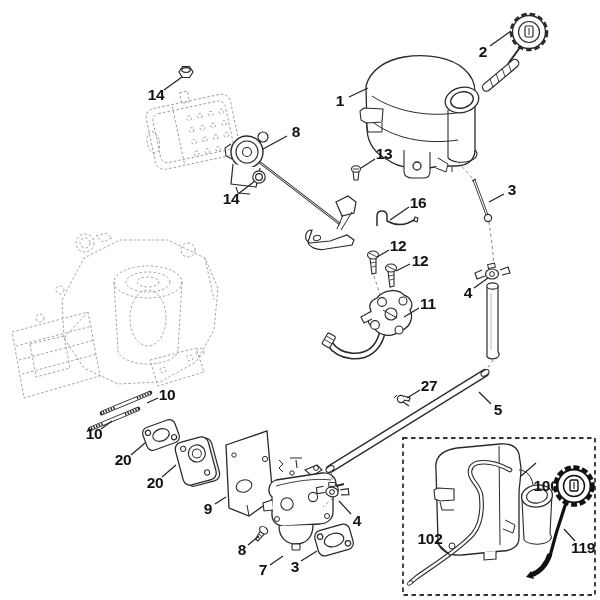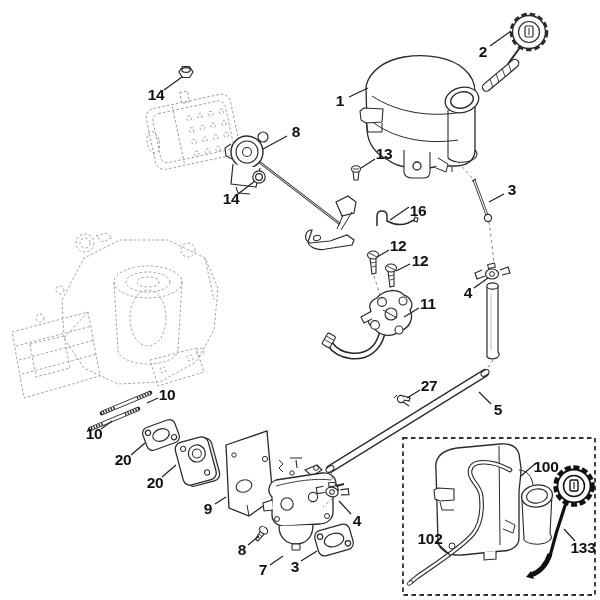--- a/index.html
+++ b/index.html
@@ -375,21 +375,21 @@
   <div class="callout" style="left:208px;top:509px">9</div>
   <div class="callout" style="left:167px;top:395px">10</div>
   <div class="callout" style="left:94px;top:434px">10</div>
   <div class="callout" style="left:428px;top:304px">11</div>
   <div class="callout" style="left:398px;top:246px">12</div>
   <div class="callout" style="left:420px;top:261px">12</div>
   <div class="callout" style="left:384px;top:154px">13</div>
   <div class="callout" style="left:156px;top:95px">14</div>
   <div class="callout" style="left:231px;top:199px">14</div>
   <div class="callout" style="left:296px;top:132px">8</div>
-  <div class="callout" style="left:418px;top:211px">16</div>
+  <div class="callout" style="left:418px;top:203px">16</div>
   <div class="callout" style="left:295px;top:567px">3</div>
   <div class="callout" style="left:123px;top:460px">20</div>
   <div class="callout" style="left:155px;top:483px">20</div>
   <div class="callout" style="left:429px;top:386px">27</div>
-  <div class="callout" style="left:546px;top:467px">100</div>
-  <div class="callout" style="left:583px;top:548px">133</div>
+  <div class="callout" style="left:546px;top:486px">100</div>
+  <div class="callout" style="left:583px;top:548px">119</div>
   <div class="callout" style="left:430px;top:539px">102</div>
 </div>
 
 </body></html>

